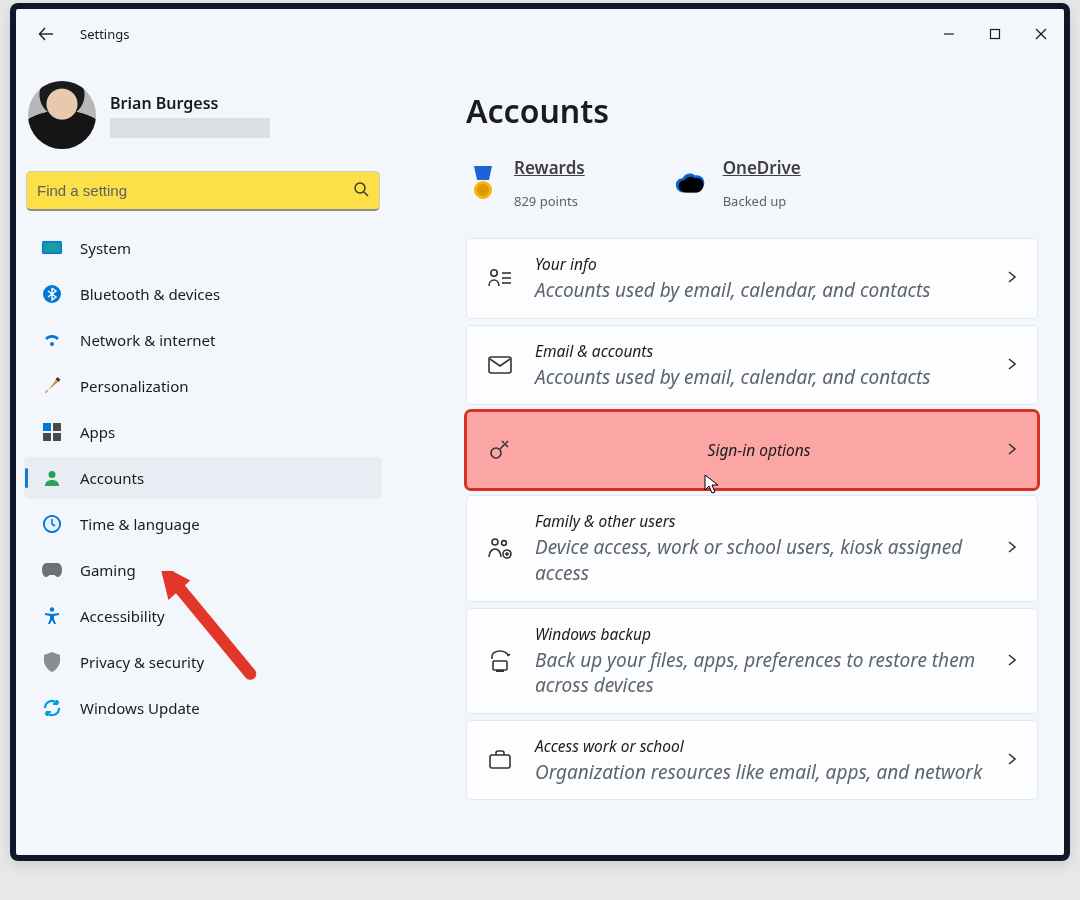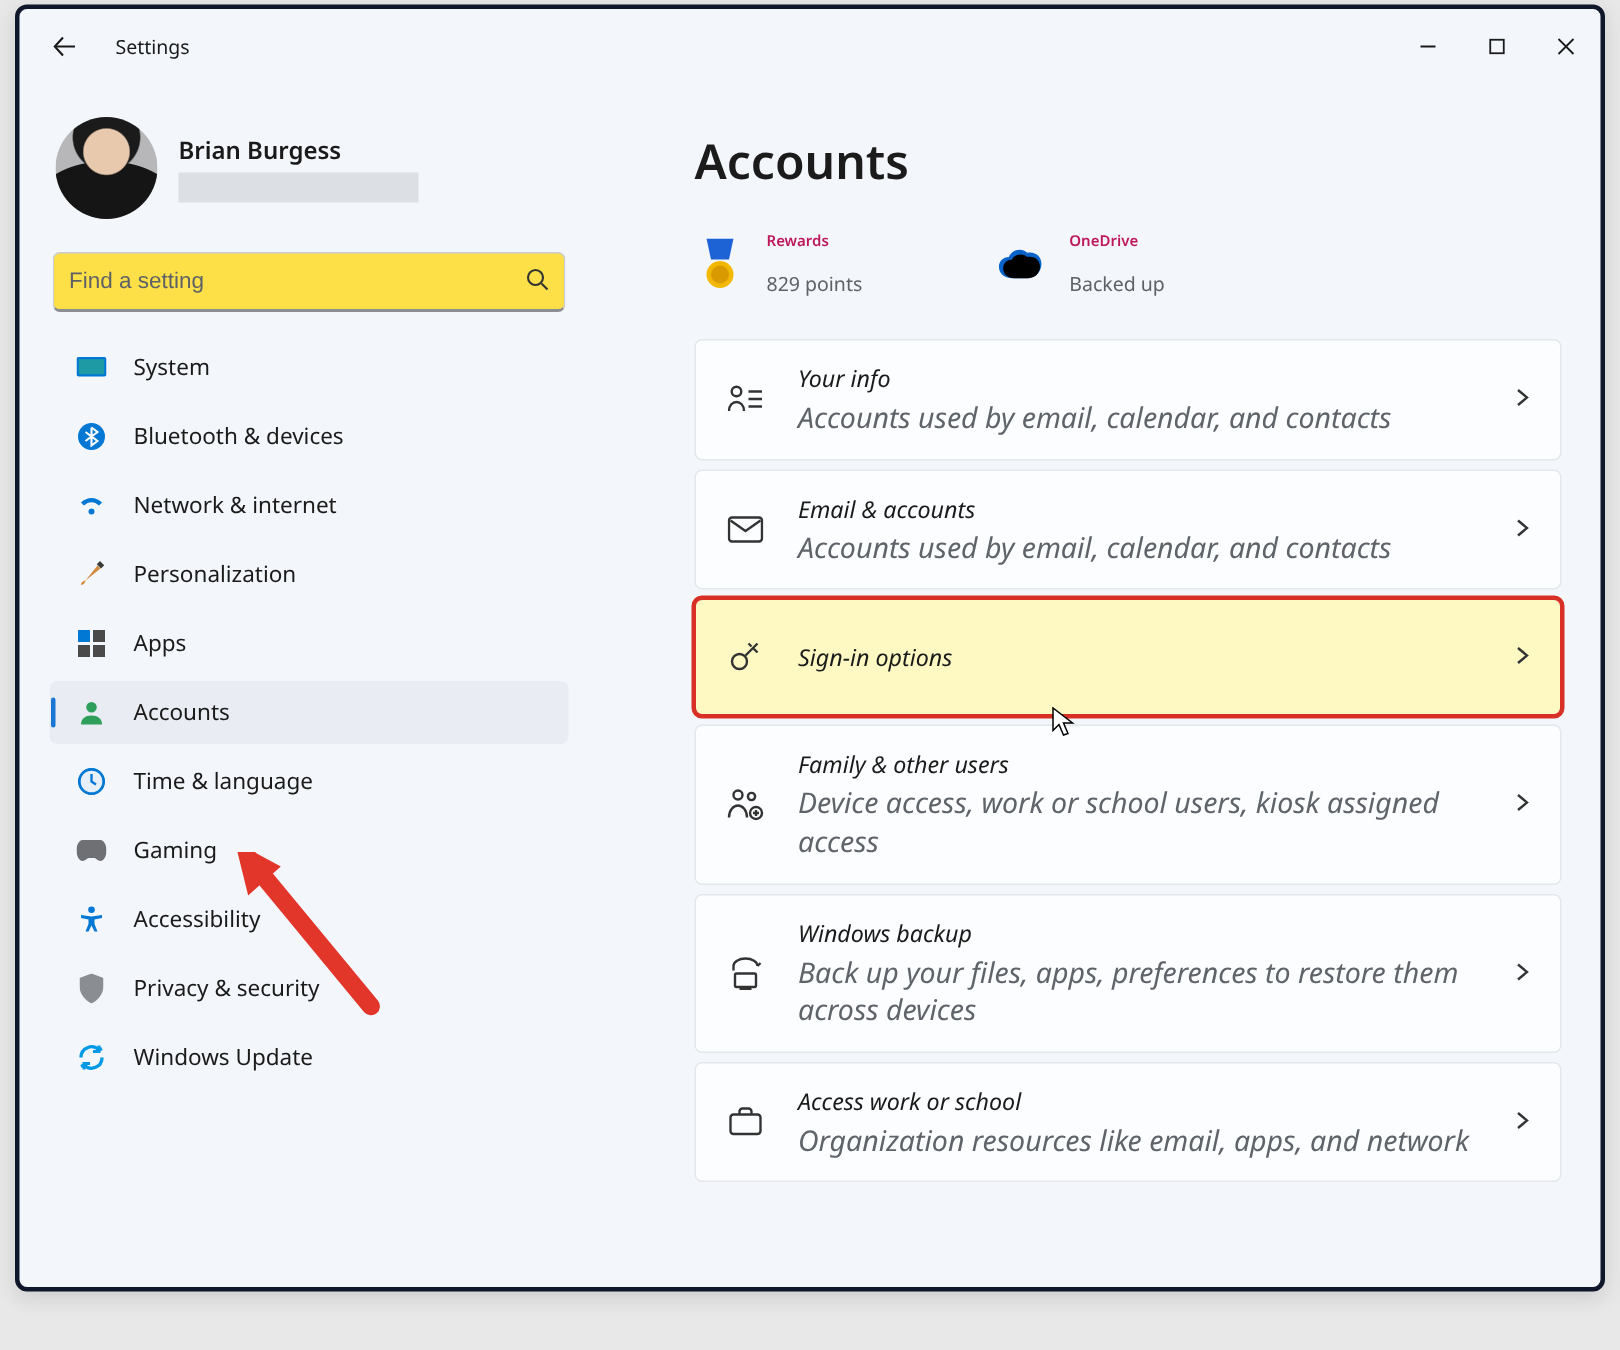--- a/index.html
+++ b/index.html
@@ -8,21 +8,21 @@
     background: #e8e8e8;
     width: 1080px;
     height: 900px;
     overflow: hidden;
   }
   .window {
     position: absolute;
     left: 10px; top: 3px;
     width: 1060px; height: 858px;
     background: #f3f6fb;
-    border: 3px solid #0f172a;
+    border: 6px solid #0f172a;
     border-radius: 8px;
     box-shadow: 0 4px 14px rgba(0,0,0,0.12);
   }
   
   .titlebar {
     display: flex;
     align-items: center;
     height: 50px;
     padding-left: 10px;
   }
@@ -46,21 +46,21 @@
     display:flex; align-items:center; justify-content:center;
   }
   .winctrl svg { width:12px; height:12px; }
   
   .body {
     display:flex;
     height: calc(100% - 50px);
   }
   .sidebar {
     width: 380px;
-    padding: 18px 10px 10px 16px;
+    padding: 18px 10px 10px 4px;
   }
   .user-block {
     display:flex;
     align-items:center;
     gap:14px;
     padding:4px 8px 12px 8px;
   }
   .avatar {
     width:68px; height:68px;
     border-radius:50%;
@@ -133,39 +133,40 @@
   }
   .page-title {
     font-size:32px; font-weight:600; color:#1b1b1b;
     margin-bottom:24px;
   }
   .status-row {
     display:flex; gap:90px; margin-bottom:28px;
   }
   .status-item { display:flex; gap:14px; align-items:center; }
   .status-icon { width:34px; height:34px; display:flex; align-items:center; justify-content:center; }
-  .status-title { font-size:10px; font-weight:600; color:#be185d; }
+  .status-title { font-size:17px; font-weight:600; color:#404040;text-decoration:underline; }
   .status-sub { font-size:13px; color:#5e6267; margin-top:13px; }
   
   .tiles { display:flex; flex-direction:column; gap:6px;font-style:italic; }
   .tile {
     background:#fcfdfe;
     border:1px solid #e4e7eb;
     border-radius:5px;
     min-height:78px;
     display:flex;
     align-items:center;
     padding:14px 18px 14px 20px;
     gap:22px;
     position:relative;
   }
   .tile.highlight {
     outline:3px solid #d93025;
     outline-offset:-1px;
-    background:#fef9c3;
+    background:#fca5a5;
+    text-align:center;
   }
   .tile-icon { width:26px; height:26px; display:flex; align-items:center; justify-content:center; color:#333; }
   .tile-text { flex:1; }
   .tile-title { font-size:15.5px; color:#1b1b1b; }
   .tile-sub { font-size:19px; color:#5f646a; margin-top:3px; line-height:1.35; }
   .chevron { color:#333; }
   .chevron svg{ width:14px; height:14px; }
   
   .arrow {
     position:absolute;

